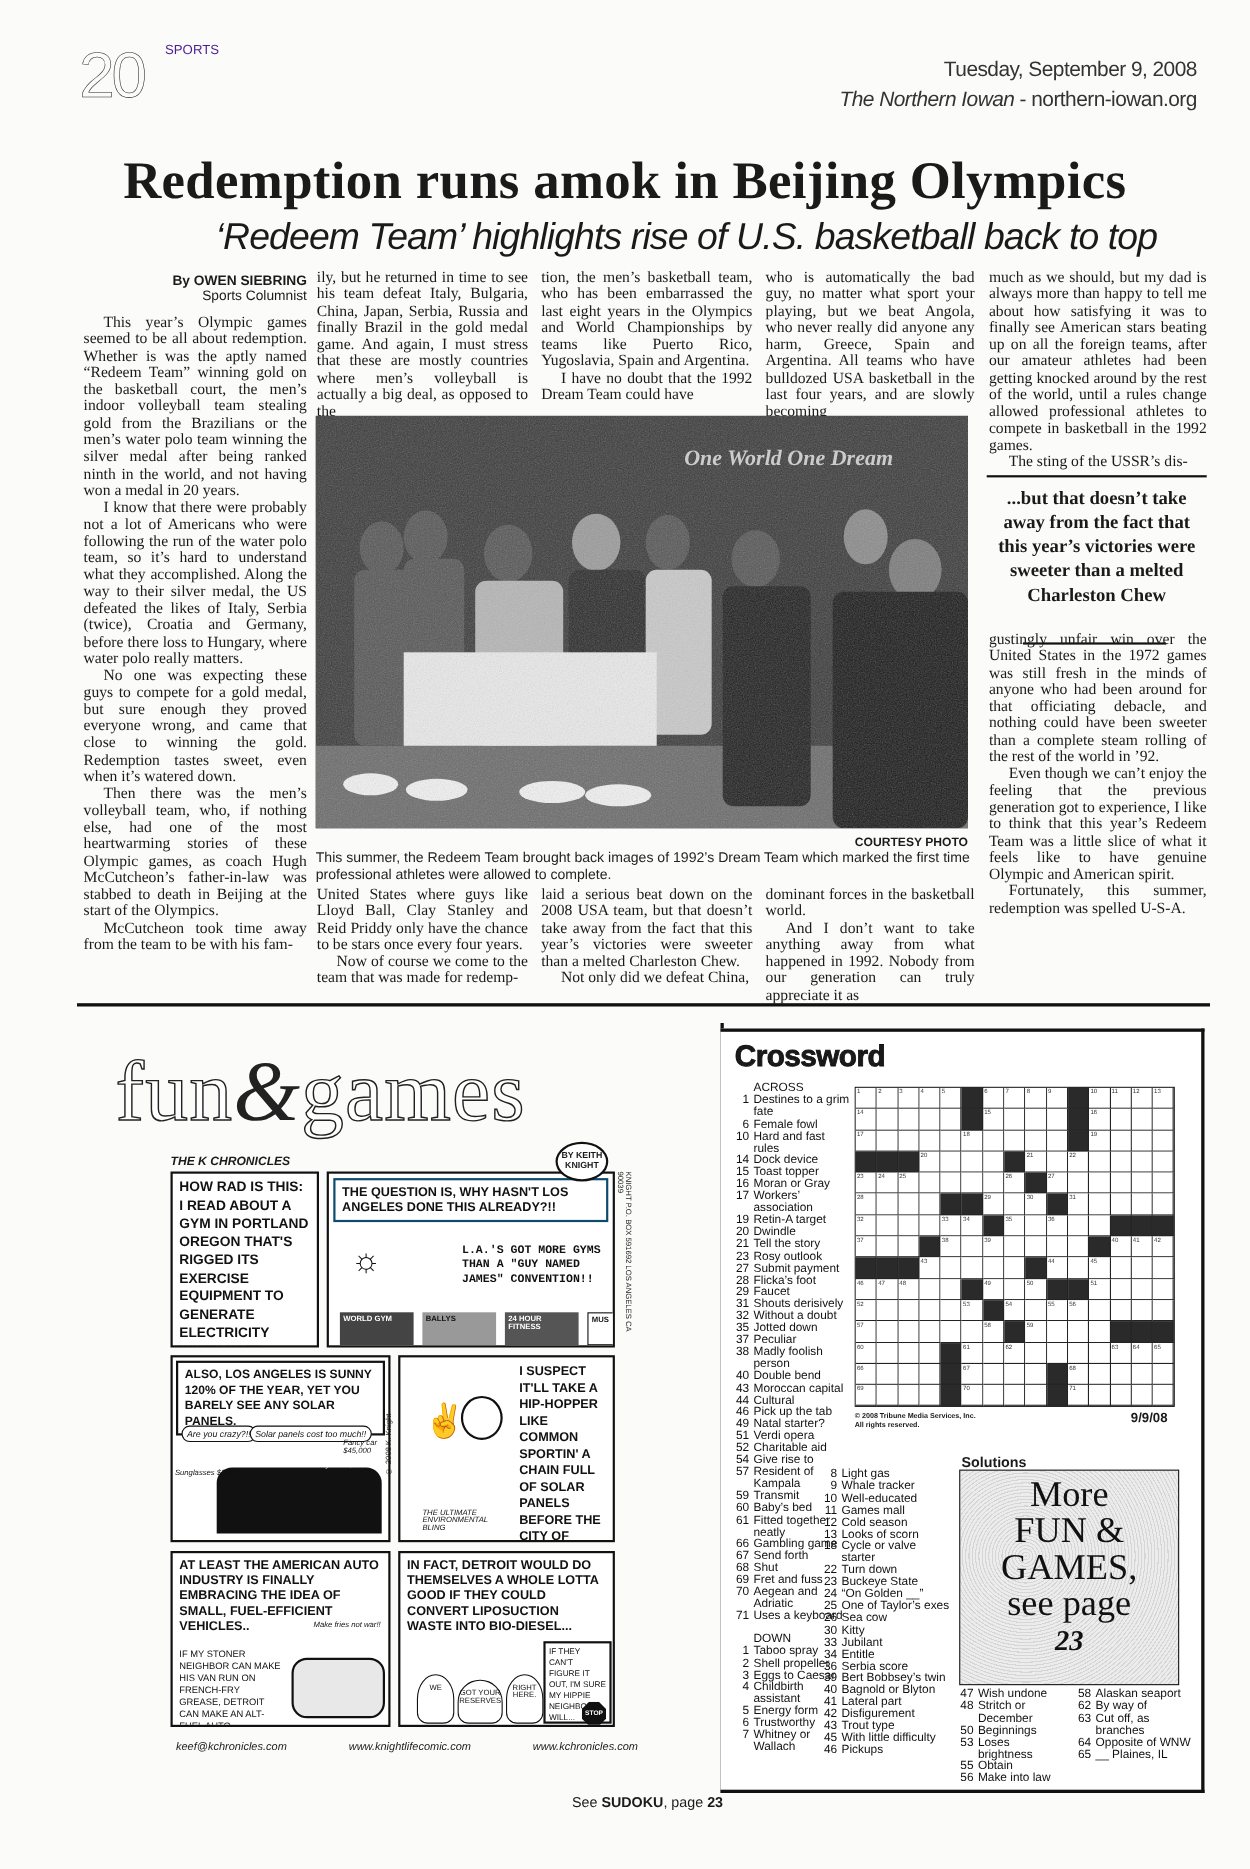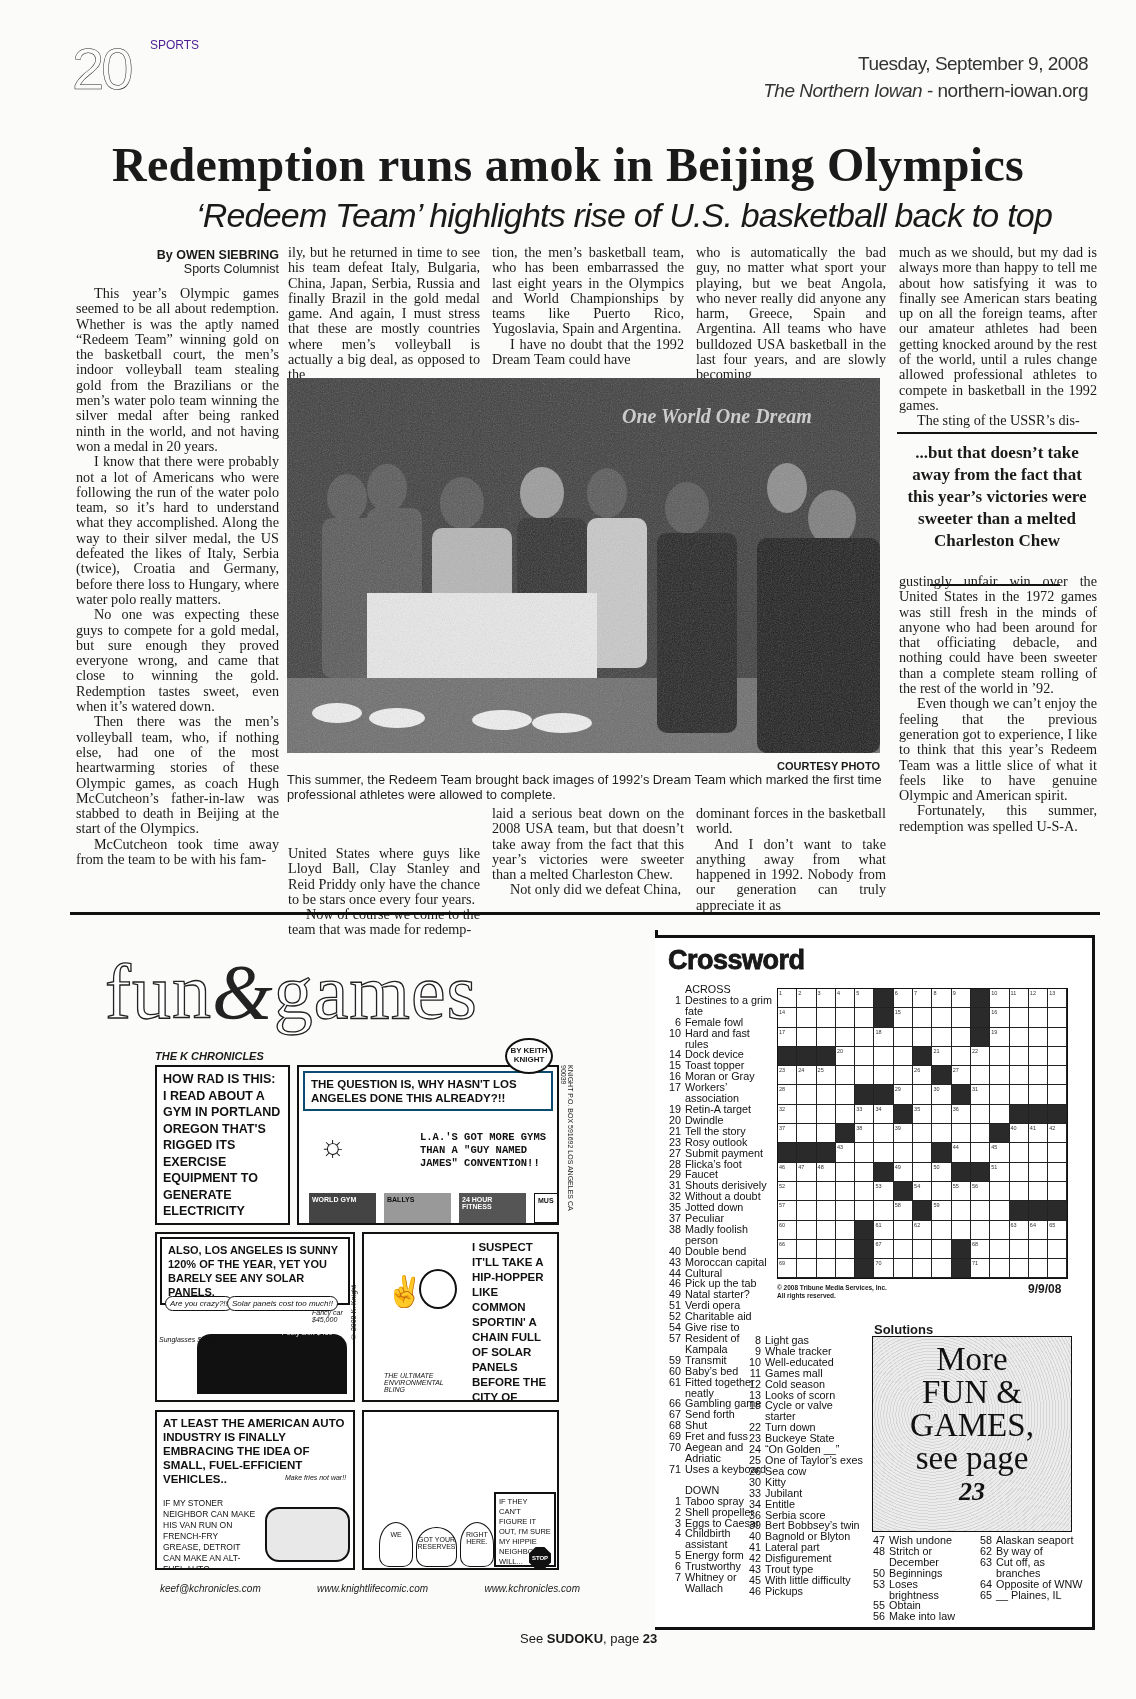--- a/index.html
+++ b/index.html
@@ -122,21 +122,21 @@
         <ellipse cx="110" cy="340" rx="28" ry="10"></ellipse>
         <ellipse cx="215" cy="342" rx="30" ry="10"></ellipse>
         <ellipse cx="275" cy="345" rx="30" ry="10"></ellipse>
       </g>
     <rect width="593" height="375" filter="url(#grain)"></rect>
   </svg>
 </div>
 <div class="abs credit">COURTESY PHOTO</div>
 <div class="abs caption">This summer, the Redeem Team brought back images of 1992’s Dream Team which marked the first time professional athletes were allowed to complete.</div>
 
-<div class="abs col" style="left:288px; top:806px; width:192px;margin-top:40px;">
+<div class="abs col" style="left:288px; top:806px; width:192px;">
   <p class="noind">United States where guys like Lloyd Ball, Clay Stanley and Reid Priddy only have the chance to be stars once every four years.</p>
   <p>Now of course we come to the team that was made for redemp-</p>
 </div>
 <div class="abs col" style="left:492px; top:806px; width:192px;">
   <p class="noind">laid a serious beat down on the 2008 USA team, but that doesn’t take away from the fact that this year’s victories were sweeter than a melted Charleston Chew.</p>
   <p>Not only did we defeat China,</p>
 </div>
 <div class="abs col" style="left:696px; top:806px; width:190px;">
   <p class="noind">dominant forces in the basketball world.</p>
   <p>And I don’t want to take anything away from what happened in 1992. Nobody from our generation can truly appreciate it as</p>
@@ -195,20 +195,21 @@
   </div>
   <div style="position:absolute; left:200px; top:190px; width:10px; height:100px; writing-mode:vertical-rl; transform:rotate(180deg); font-family:'Liberation Sans',sans-serif; font-size:7px;">© 2008 K. Knight</div>
 
   <div class="panel" style="left:5px; top:360px; width:200px; height:160px;">
     <div class="txt" style="font-size:11.5px; line-height:14px;">At least the American auto industry is finally embracing the idea of small, fuel-efficient vehicles..</div>
     <div class="txt" style="position:absolute; left:0; top:82px; width:105px; font-size:8.5px; line-height:11px; font-weight:normal;">If my stoner neighbor can make his van run on french-fry grease, Detroit can make an alt-fuel auto.</div>
     <div style="position:absolute; left:108px; top:95px; width:85px; height:55px; border:2px solid #111; border-radius:14px; background:#e8e8e8;"></div>
     <div style="position:absolute; left:128px; top:62px; font-size:7px; font-weight:normal; font-style:italic; text-transform:none;">Make fries not war!!</div>
   </div>
   <div class="panel" style="left:212px; top:360px; width:197px; height:160px;">
+    <div class="txt" style="font-size:11.5px; line-height:14px;">In fact, Detroit would do themselves a whole lotta good if they could convert liposuction waste into bio-diesel...</div>
     <div style="position:absolute; left:15px; top:95px; width:115px; height:60px; display:flex; gap:3px; align-items:flex-end;">
       <div style="flex:1; height:45px; border:1.5px solid #111; border-radius:50% 50% 10px 10px; font-size:7px; font-weight:normal; text-align:center; padding-top:8px;">We</div>
       <div style="flex:1.2; height:40px; border:1.5px solid #111; border-radius:50% 50% 10px 10px; font-size:7px; font-weight:normal; text-align:center; padding-top:8px;">got your reserves</div>
       <div style="flex:1; height:45px; border:1.5px solid #111; border-radius:50% 50% 10px 10px; font-size:7px; font-weight:normal; text-align:center; padding-top:8px;">right here.</div>
     </div>
     <div style="position:absolute; left:130px; top:80px; width:62px; height:75px; border:2px solid #111; font-size:7.5px; line-height:10px; padding:3px; font-weight:normal;">If they can't figure it out, I'm sure my hippie neighbor will...</div>
     <div style="position:absolute; left:165px; top:135px; width:22px; height:22px; background:#111; color:#fff; font-size:6px; text-align:center; line-height:22px; clip-path:polygon(30% 0,70% 0,100% 30%,100% 70%,70% 100%,30% 100%,0 70%,0 30%);">STOP</div>
   </div>
 </div>
 <div class="abs comic-footer">

